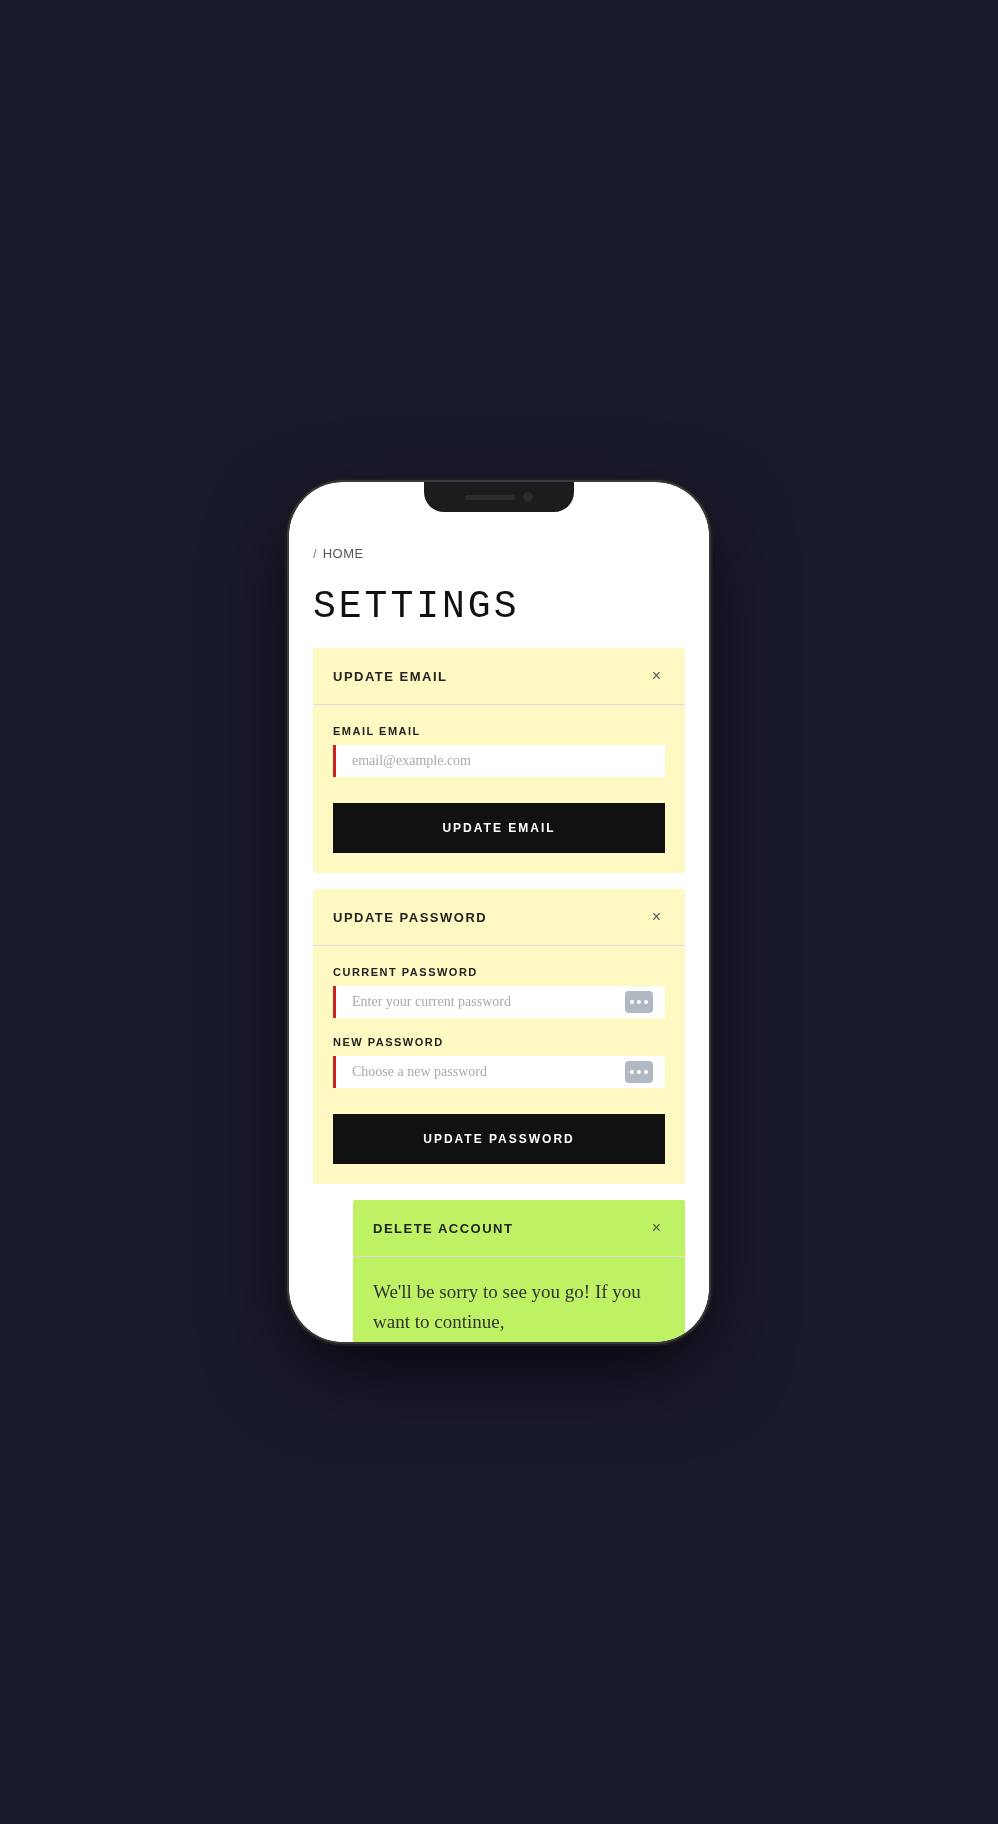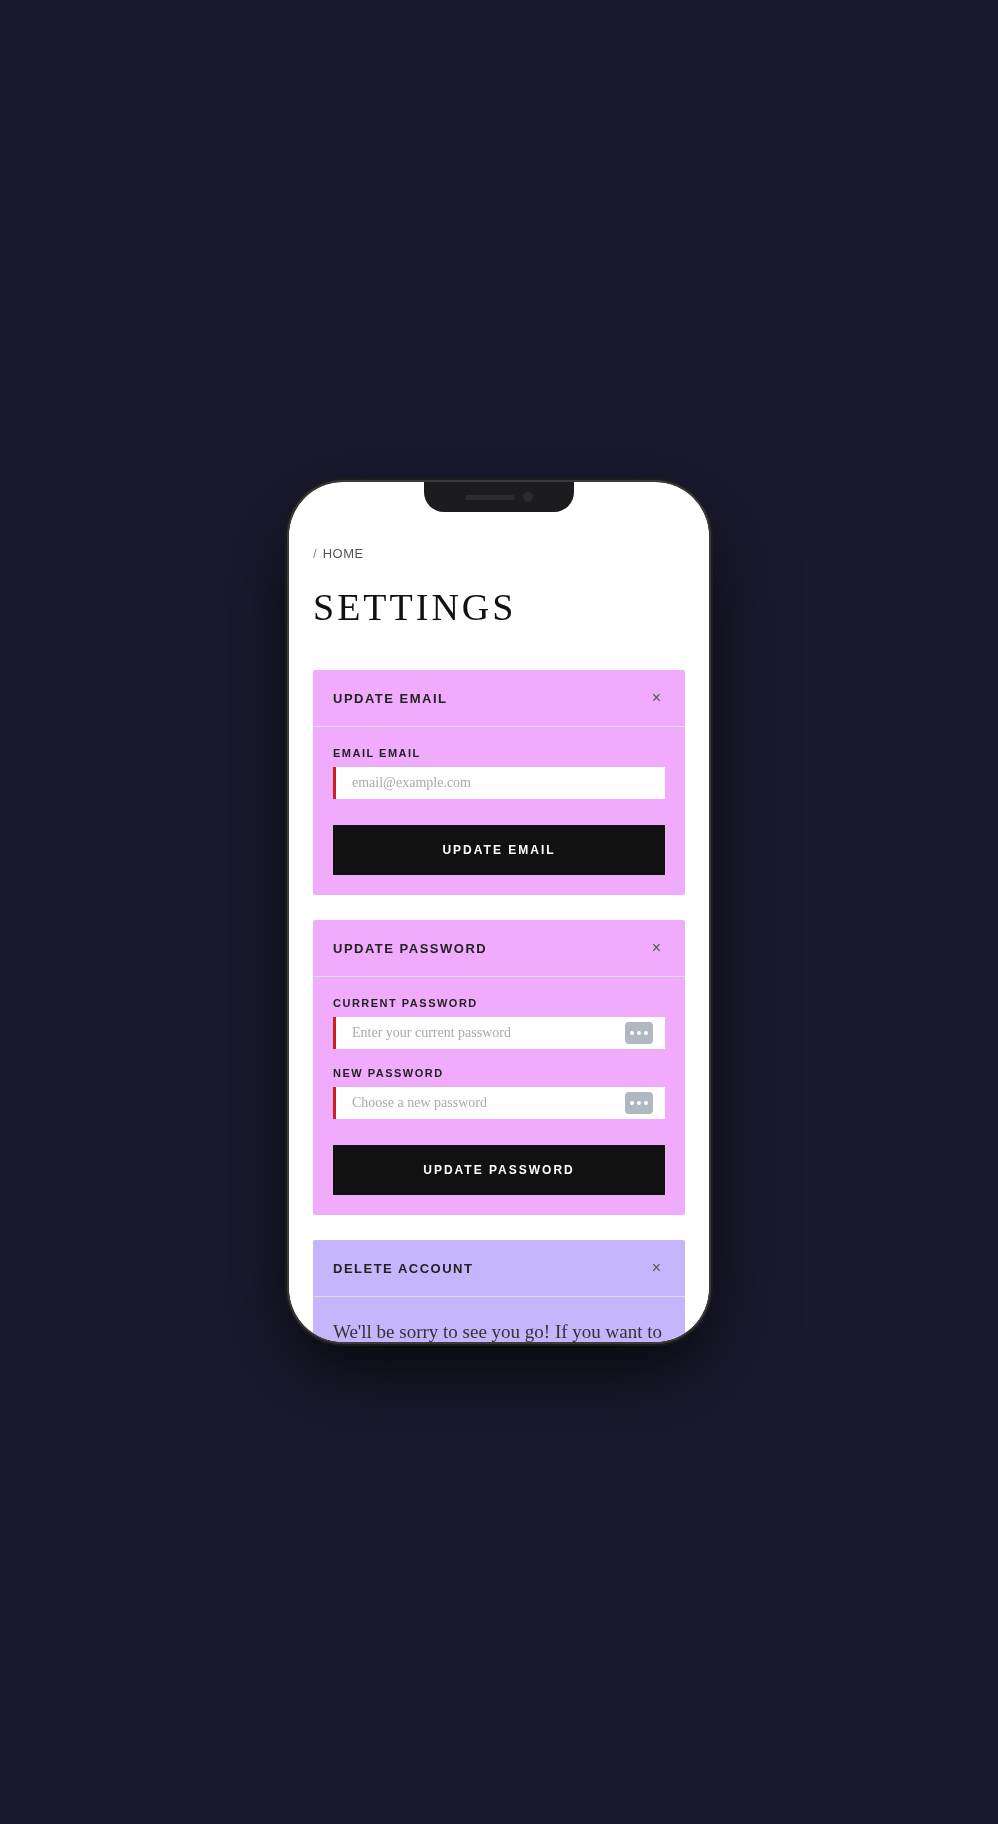--- a/index.html
+++ b/index.html
@@ -133,29 +133,29 @@
       font-family: 'Arial', sans-serif;
       letter-spacing: 0.5px;
     }
 
     
     .page-title {
       font-size: 38px;
       font-weight: 300;
       letter-spacing: 3px;
       color: #111;
-      margin-bottom: 41px;
-      font-family: Liberation Serif, serif;
+      margin-bottom: 20px;
+      font-family: Liberation Mono, monospace;
     }
 
     
     .section-card {
-      background: #f0abfc;
+      background: #fef9c3;
       border-radius: 2px;
-      margin-bottom: 25px;
+      margin-bottom: 16px;
       overflow: hidden;
     }
 
     .section-header {
       display: flex;
       justify-content: space-between;
       align-items: center;
       padding: 18px 20px;
       border-bottom: 1px solid #ddd;
     }
@@ -253,23 +253,24 @@
       font-size: 12px;
       font-weight: 700;
       letter-spacing: 2px;
       font-family: 'Arial', sans-serif;
       cursor: pointer;
       margin-top: 8px;
     }
 
     
     .delete-section {
-      background: #c4b5fd;
+      background: #bef264;
       border-radius: 2px;
       overflow: hidden;
+      margin-left: 40px;
     }
 
     .delete-header {
       display: flex;
       justify-content: space-between;
       align-items: center;
       padding: 18px 20px;
       border-bottom: 1px solid #ddd;
     }
 

